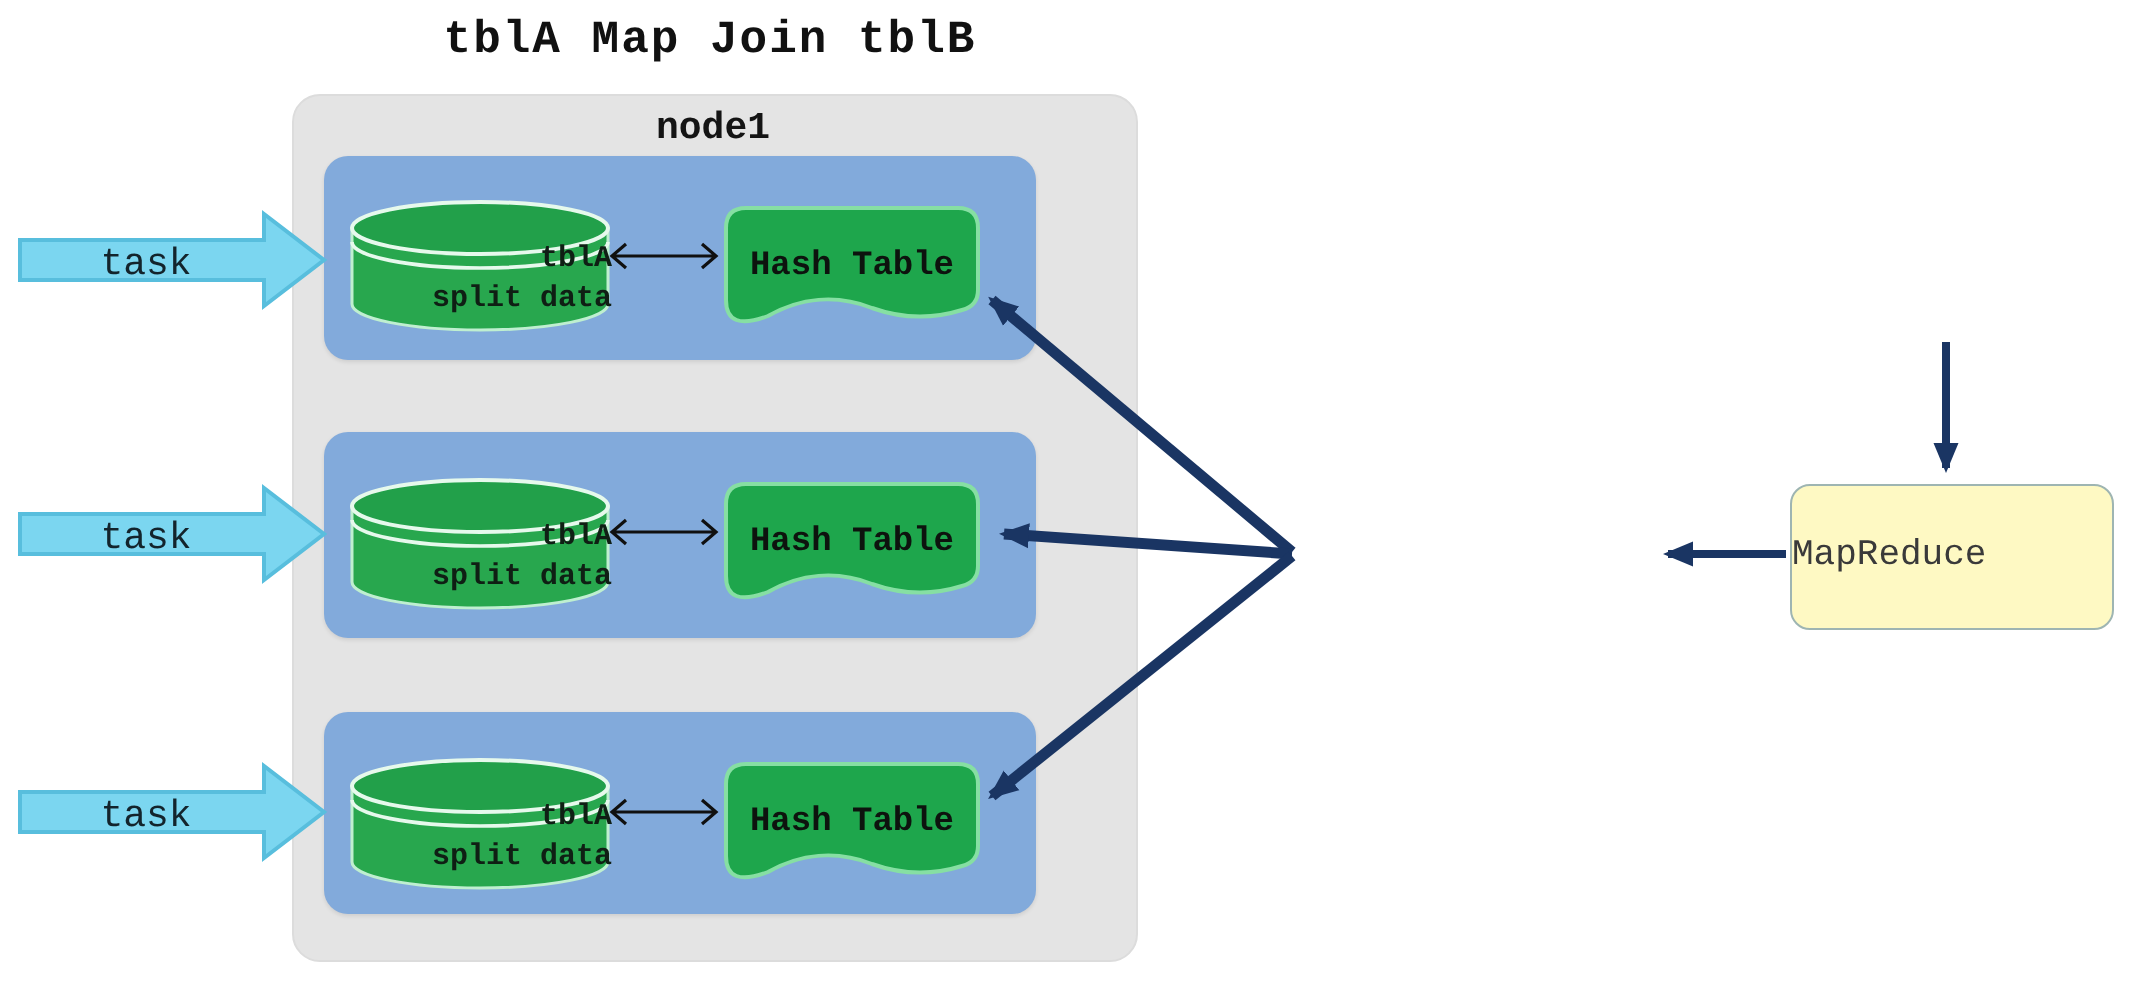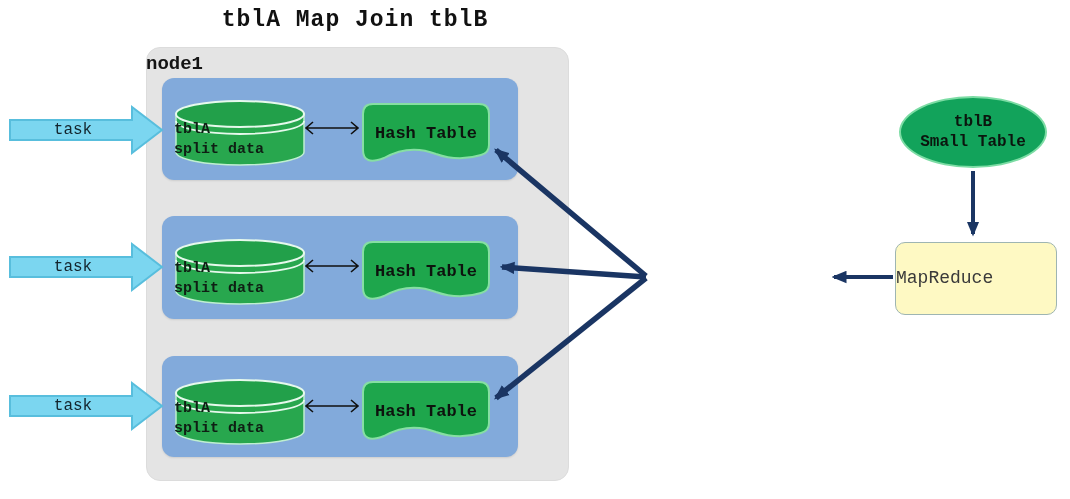--- a/index.html
+++ b/index.html
@@ -13,54 +13,54 @@
     left:140px;top:7px;width:430px;text-align:center;
     font-size:23px;font-weight:bold;color:#111;letter-spacing:1px;white-space:nowrap;
   }
   
   .container{
     left:146px;top:47px;width:421px;height:432px;
     background:#e4e4e4;border-radius:14px;border:1px solid #dcdcdc;
   }
   
   .node-label{
-    left:146px;width:421px;text-align:left;
+    left:146px;width:421px;text-align:center;
     font-size:19px;font-weight:bold;color:#141414;
   }
   .nl1{top:53px;} .nl2{top:191px;} .nl3{top:333px;}
   
   .node-box{
     left:162px;width:356px;background:#82aadb;border-radius:12px;
     box-shadow:0 1px 2px rgba(0,0,0,.10);
   }
   .nb1{top:78px;height:102px;} .nb2{top:216px;height:103px;} .nb3{top:356px;height:101px;}
   
   .cyl{left:174px;width:132px;height:68px;}
   .c1{top:99px;} .c2{top:238px;} .c3{top:378px;}
   .cyl-text{
-    left:174px;width:132px;text-align:left;font-size:15px;font-weight:bold;color:#0f1f14;white-space:nowrap;
+    left:174px;width:132px;text-align:right;font-size:15px;font-weight:bold;color:#0f1f14;white-space:nowrap;
   }
   .ct1a{top:121px;} .ct1b{top:141px;}
   .ct2a{top:260px;} .ct2b{top:280px;}
   .ct3a{top:400px;} .ct3b{top:420px;}
   
   .hash{left:362px;width:128px;height:62px;}
   .h1{top:103px;} .h2{top:241px;} .h3{top:381px;}
   .hash-text{
     left:362px;width:128px;text-align:center;font-size:17px;font-weight:bold;color:#0d130e;white-space:nowrap;
   }
   .ht1{top:124px;} .ht2{top:262px;} .ht3{top:402px;}
   
   .dbl{left:303px;width:58px;height:18px;}
   .d1{top:119px;} .d2{top:257px;} .d3{top:397px;}
   
   .task{left:0;width:170px;height:60px;}
   .t1{top:100px;} .t2{top:237px;} .t3{top:376px;}
   .task-text{
-    left:18px;width:110px;text-align:center;font-size:16px;color:#13242c;
+    left:18px;width:110px;text-align:center;font-size:19px;color:#13242c;
   }
   .tt1{top:121px;} .tt2{top:258px;} .tt3{top:397px;}
   
   .cache{
     left:642px;top:238px;width:178px;height:77px;border-radius:18px;
     background:#3d93d8;border:1px solid #2f86c8;
     display:flex;align-items:center;justify-content:center;
     font-size:16px;color:#1b3c6e;white-space:nowrap;
   }
   
@@ -149,24 +149,20 @@
     <polygon points="10,20 132,20 132,7 162,30 132,53 132,40 10,40" fill="#7bd6f0" stroke="#58bedd" stroke-width="2"></polygon>
   </svg>
   <svg class="abs task t3" viewBox="0 0 170 60">
     <polygon points="10,20 132,20 132,7 162,30 132,53 132,40 10,40" fill="#7bd6f0" stroke="#58bedd" stroke-width="2"></polygon>
   </svg>
   <div class="abs task-text tt1">task</div>
   <div class="abs task-text tt2">task</div>
   <div class="abs task-text tt3">task</div>
 
 
-  <div class="abs ellipse">
-    <div>tblB</div>
-    <div>Small Table</div>
-  </div>
 
   <div class="abs mapreduce">
     <div>MapReduce</div>
   </div>
 
   <svg class="abs overlay" viewBox="0 0 1070 499">
     <defs>
       <marker id="ah" viewBox="0 0 12 10" refX="10" refY="5" markerWidth="15" markerHeight="13" markerUnits="userSpaceOnUse" orient="auto">
         <path d="M0 0 L12 5 L0 10 Z" fill="#1a3563"></path>
       </marker>

